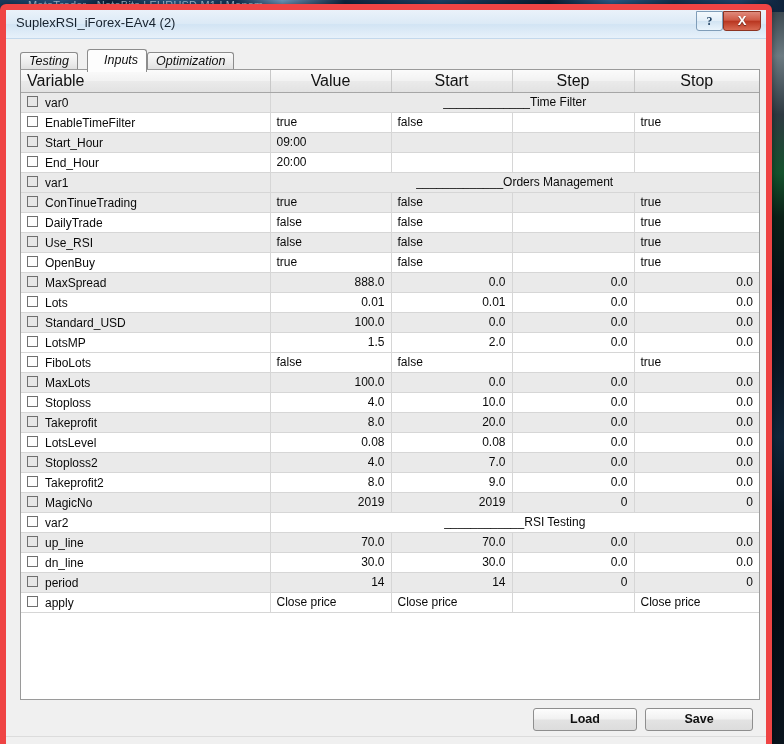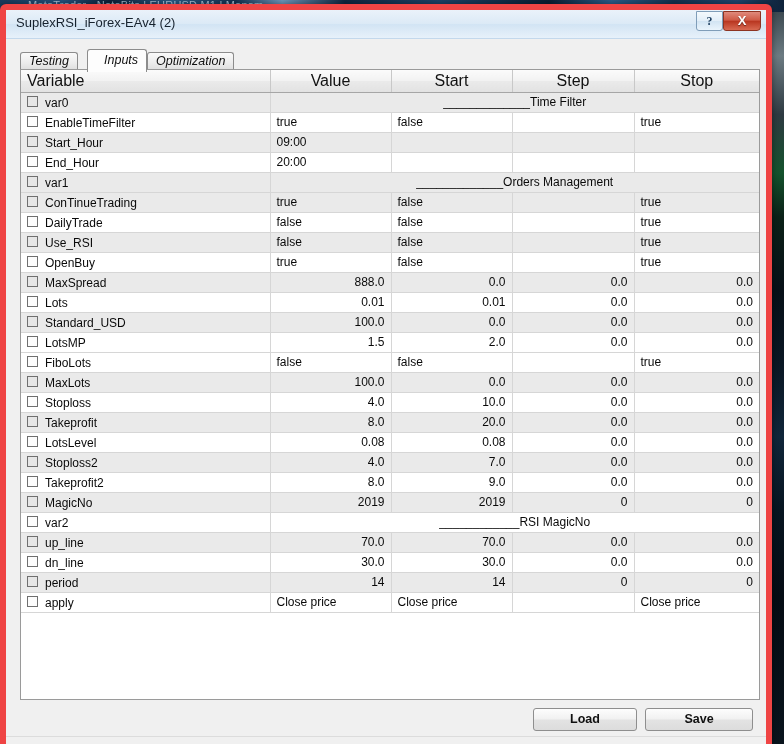--- a/index.html
+++ b/index.html
@@ -433,21 +433,21 @@
             </tr>
             <tr class="alt">
               <td class="c-var"><span class="cbx"></span><span class="vname">MagicNo</span></td>
               <td class="num">2019</td>
               <td class="num">2019</td>
               <td class="num">0</td>
               <td class="num">0</td>
             </tr>
             <tr class="norm">
               <td class="c-var"><span class="cbx"></span><span class="vname">var2</span></td>
-              <td class="group" colspan="4">____________RSI MagicNo</td>
+              <td class="group" colspan="4">____________RSI Testing</td>
             </tr>
             <tr class="alt">
               <td class="c-var"><span class="cbx"></span><span class="vname">up_line</span></td>
               <td class="num">70.0</td>
               <td class="num">70.0</td>
               <td class="num">0.0</td>
               <td class="num">0.0</td>
             </tr>
             <tr class="norm">
               <td class="c-var"><span class="cbx"></span><span class="vname">dn_line</span></td>

